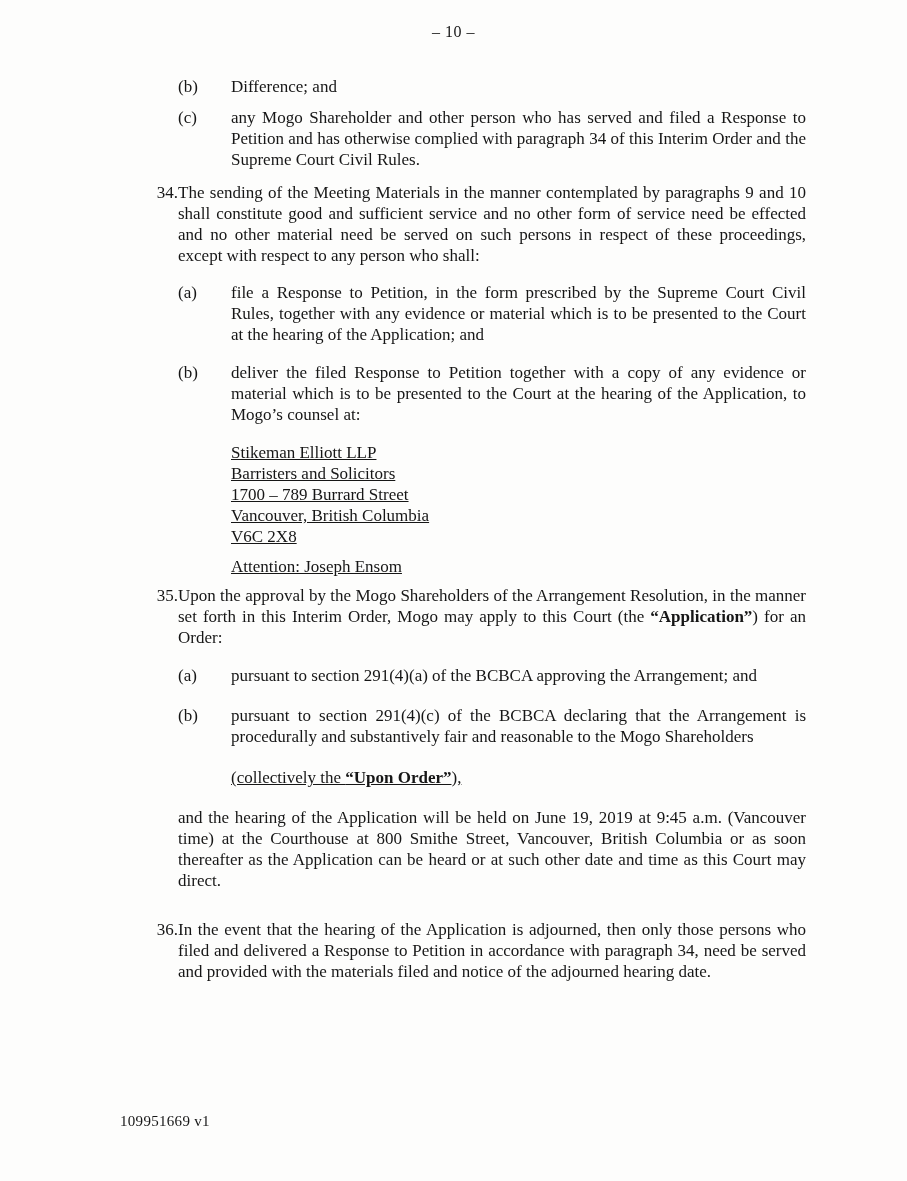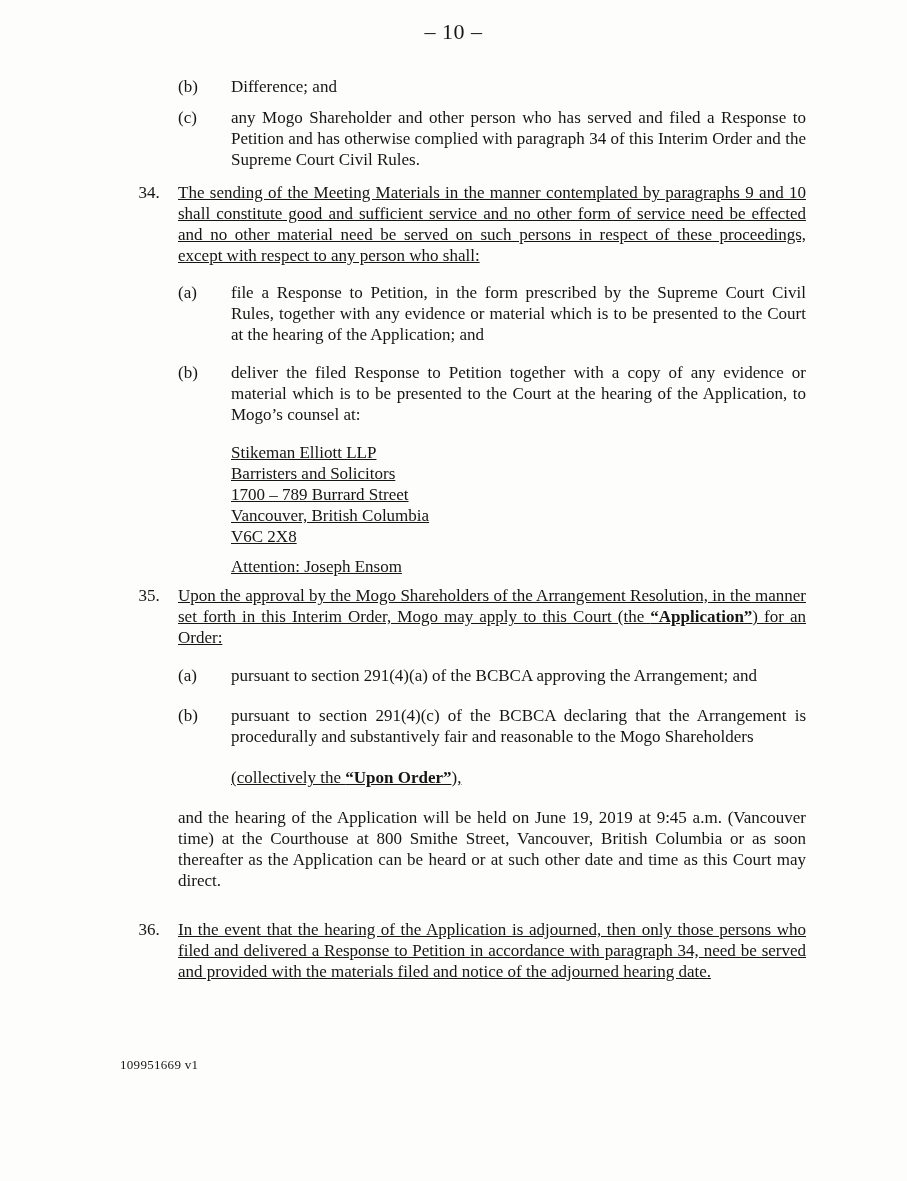--- a/index.html
+++ b/index.html
@@ -18,39 +18,38 @@
     font-size: 17px;
     line-height: 21px;
     overflow: hidden;
   }
   .page-header {
     position: absolute;
     top: 21px;
     left: 0;
     width: 100%;
     text-align: center;
-    font-size: 22px;
+    font-size: 16px;
     letter-spacing: 0.5px;
   }
   .content {
     position: absolute;
     top: 76px;
     left: 120px;
     width: 686px;
   }
   .para {
     display: grid;
     grid-template-columns: 58px 1fr;
   }
   .para .p-num {
-    text-align: center;
+    text-align: right;
   }
   .para .p-text {
     text-align: justify;
-    text-decoration: underline;
   }
   .subitem {
     margin-left: 58px;
     display: grid;
     grid-template-columns: 53px 1fr;
   }
   .subitem .si-text {
     text-align: justify;
   }
   .indent1 {
@@ -68,23 +67,23 @@
   .mt17 { margin-top: 17px; }
   .mt9  { margin-top: 9px; }
   .mt11 { margin-top: 11px; }
   .mt8  { margin-top: 8px; }
   .mt19 { margin-top: 19px; }
   .mt20 { margin-top: 20px; }
   .mt13 { margin-top: 28px; }
   .bold { font-weight: bold; }
   .page-footer {
     position: absolute;
-    top: 1054px;
+    top: 1111px;
     left: 120px;
-    font-size: 13px;
+    font-size: 15px;
     letter-spacing: 0.3px;
   }
 </style>
 </head>
 <body>
 
 <div class="page">
 
   <div class="page-header">– 10 –</div>
 

